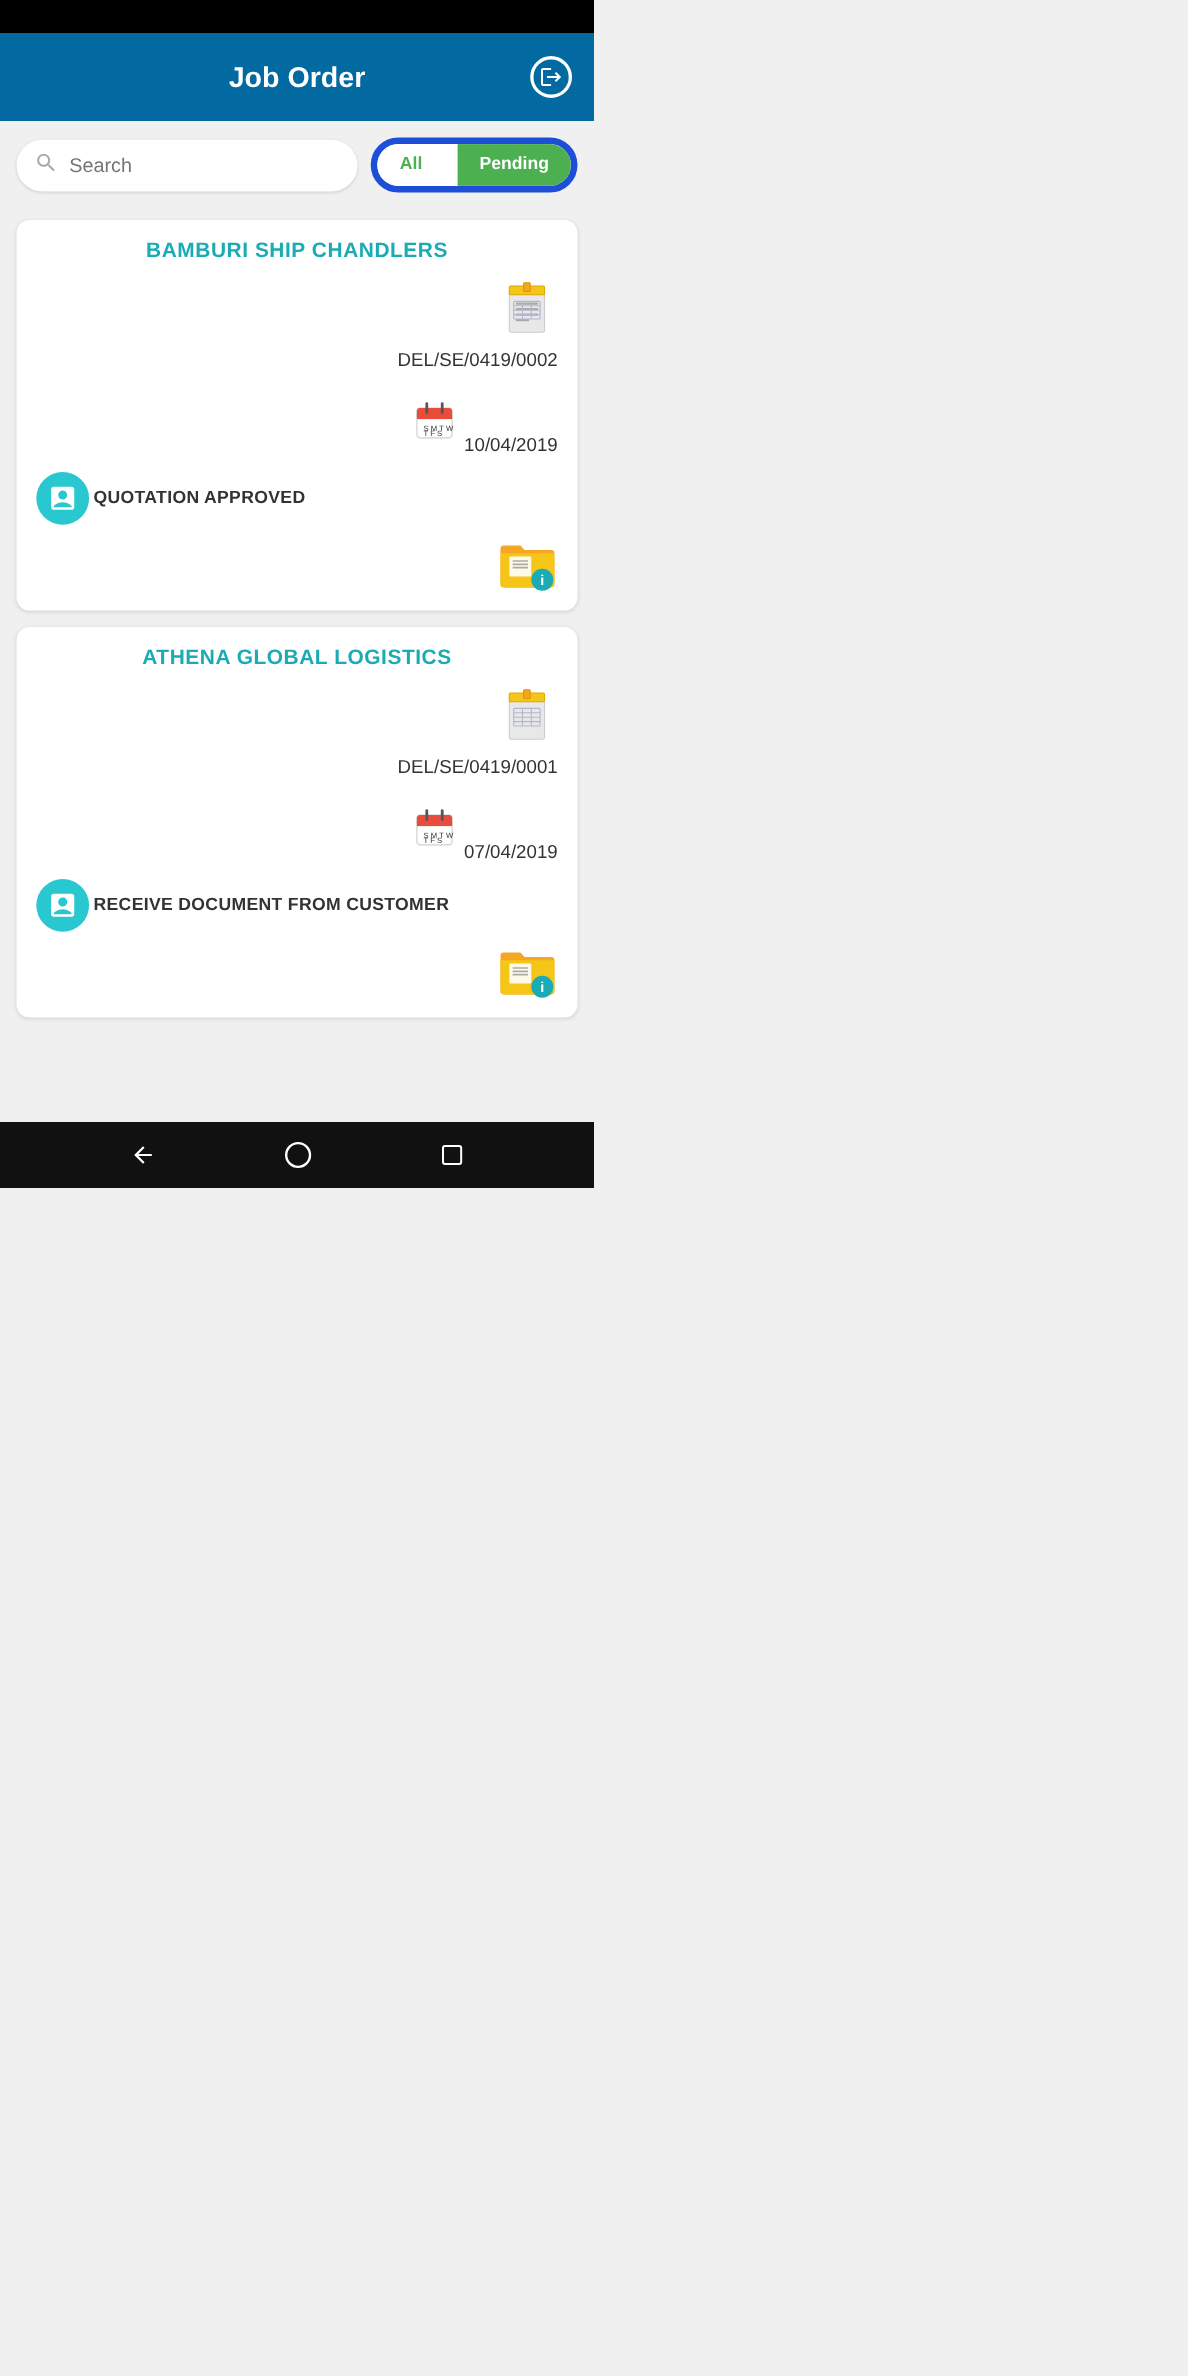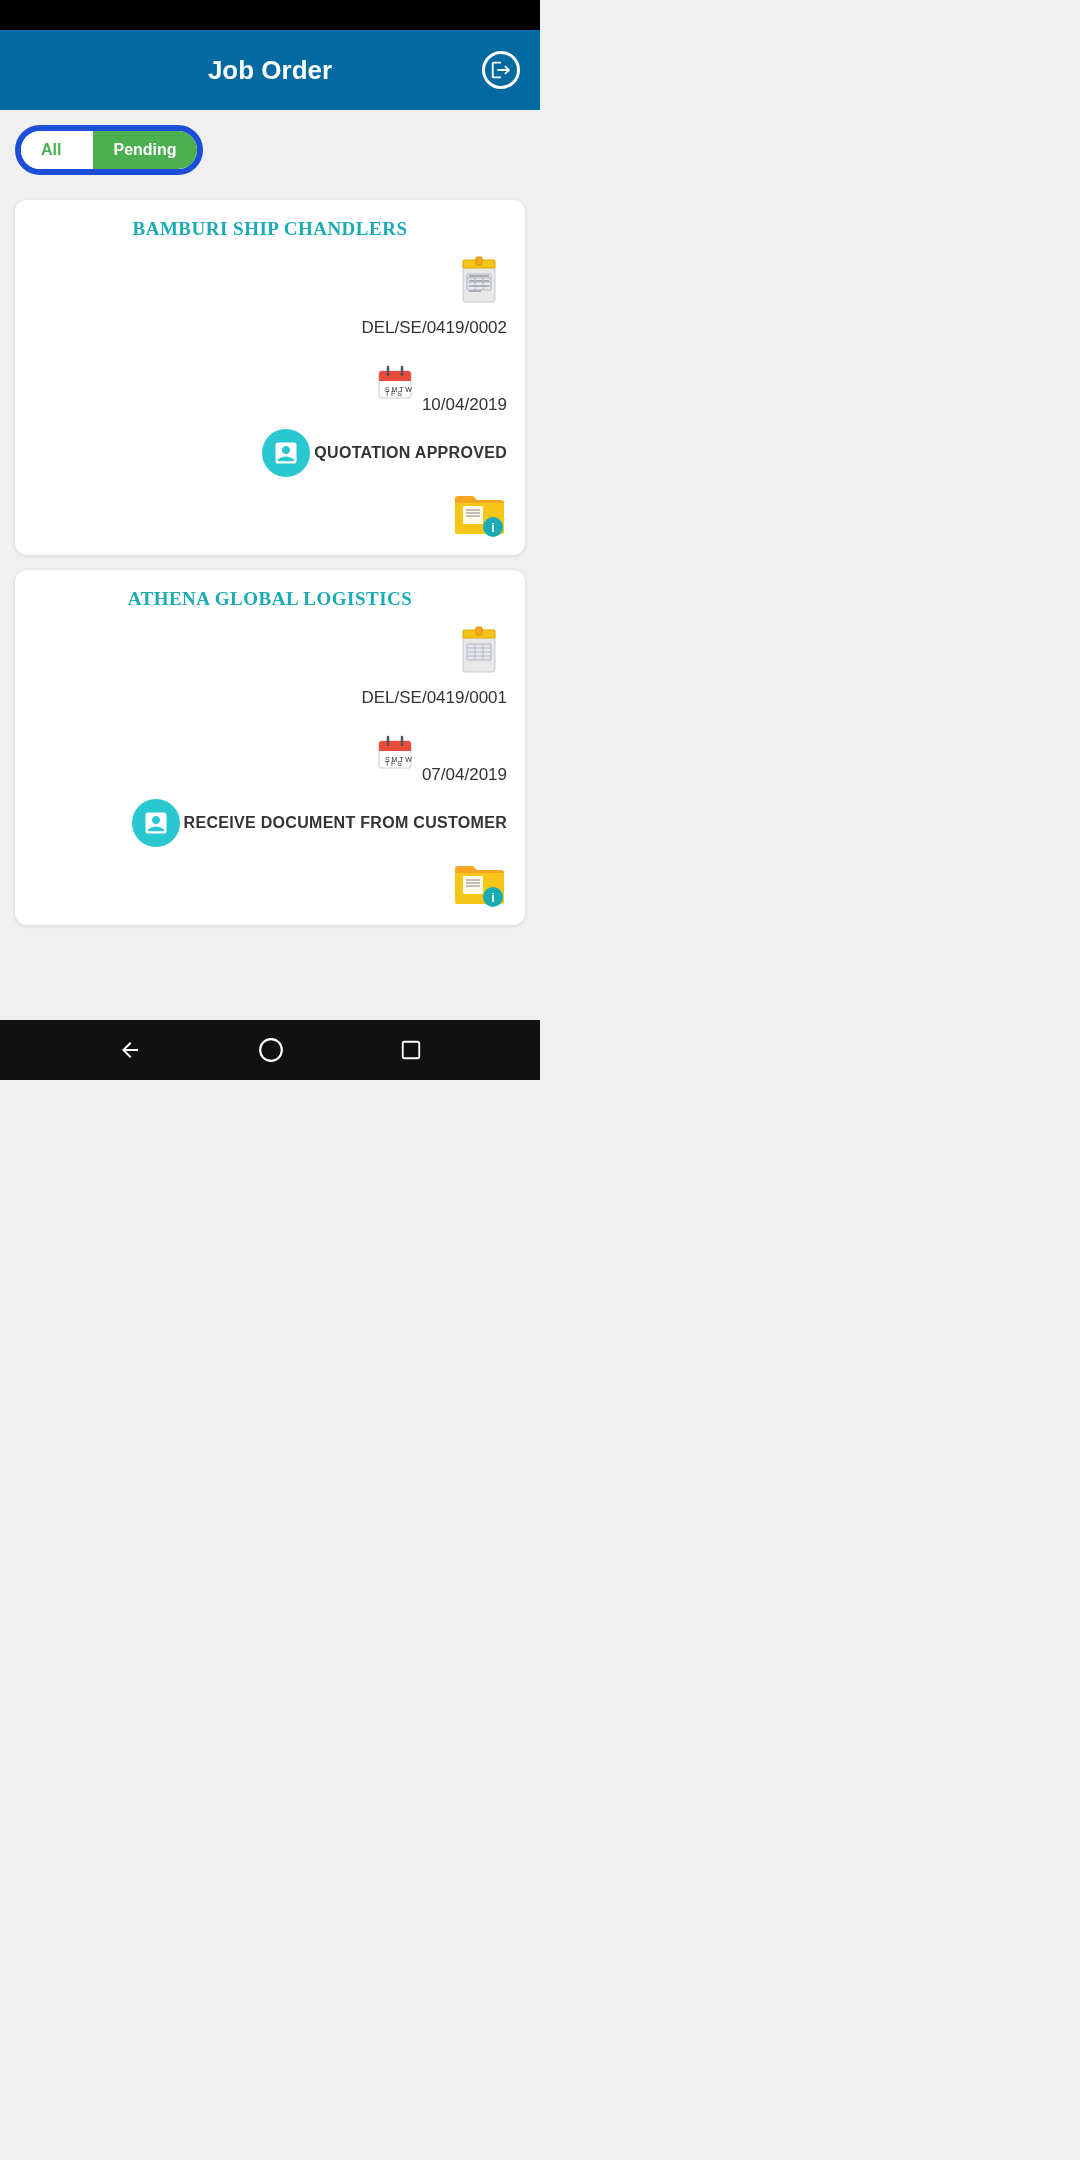--- a/index.html
+++ b/index.html
@@ -131,21 +131,20 @@
       box-shadow: 0 1px 4px rgba(0,0,0,0.12);
     }
 
     .company-name {
       color: #1AABB5;
       font-size: 19px;
       font-weight: bold;
       text-align: center;
       margin-bottom: 16px;
       letter-spacing: 0.5px;
-      font-family: Liberation Serif, serif;
     }
 
     .job-row {
       display: flex;
       align-items: flex-end;
       gap: 12px;
       margin-bottom: 14px;
       flex-direction: column;
     }
 
@@ -166,21 +165,20 @@
       font-size: 17px;
       color: #333;
       margin-top: 45px;
     }
 
     .status-row {
       display: flex;
       align-items: center;
       gap: 4px;
       margin-bottom: 12px;
-      justify-content: flex-end;
     }
 
     .status-icon-circle {
       width: 48px;
       height: 48px;
       background: #29C7D0;
       border-radius: 50%;
       display: flex;
       align-items: center;
       justify-content: center;
@@ -248,20 +246,28 @@
 <div class="header">
   <span class="header-title">Job Order</span>
   <div class="logout-icon">
     <svg xmlns="http://www.w3.org/2000/svg" viewBox="0 0 24 24" width="22" height="22" fill="white">
       <path d="M17 7l-1.41 1.41L18.17 11H8v2h10.17l-2.58 2.58L17 17l5-5-5-5zM4 5h8V3H4c-1.1 0-2 .9-2 2v14c0 1.1.9 2 2 2h8v-2H4V5z"></path>
     </svg>
   </div>
 </div>
 
 <div class="search-filter-bar">
+  <div class="search-box">
+    <span class="search-icon">
+      <svg xmlns="http://www.w3.org/2000/svg" width="22" height="22" viewBox="0 0 24 24" fill="#aaa">
+        <path d="M15.5 14h-.79l-.28-.27A6.471 6.471 0 0 0 16 9.5 6.5 6.5 0 1 0 9.5 16c1.61 0 3.09-.59 4.23-1.57l.27.28v.79l5 4.99L20.49 19l-4.99-5zm-6 0C7.01 14 5 11.99 5 9.5S7.01 5 9.5 5 14 7.01 14 9.5 11.99 14 9.5 14z"></path>
+      </svg>
+    </span>
+    <input class="search-input" type="text" placeholder="Search" style="">
+  </div>
   <div class="filter-toggle">
     <button class="filter-btn inactive">All</button>
     <button class="filter-btn active">Pending</button>
   </div>
 </div>
 
 <div class="content">
 
   <div class="job-card">
     <div class="company-name">BAMBURI SHIP CHANDLERS</div>

